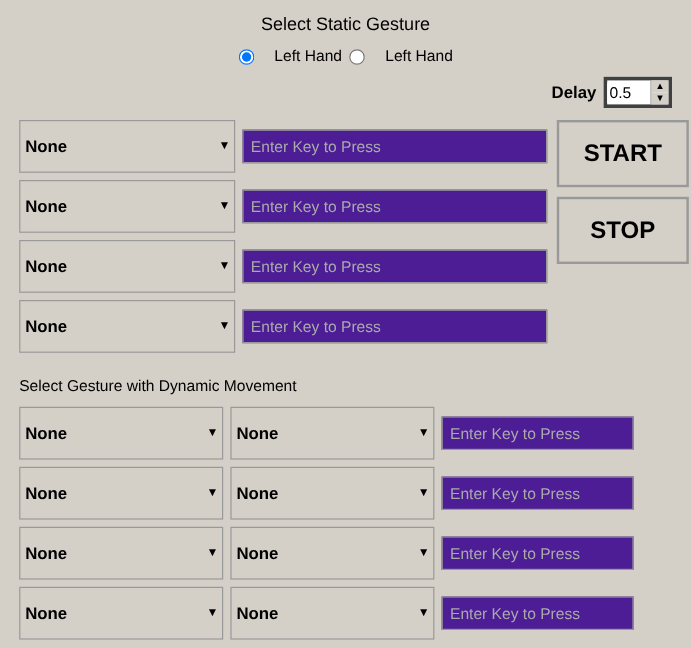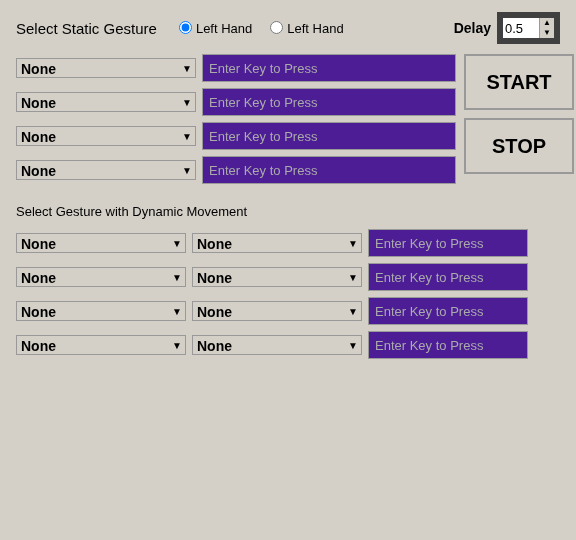--- a/index.html
+++ b/index.html
@@ -12,53 +12,53 @@
       font-size: 14px;
     }
     .main-container {
       padding: 12px 16px;
     }
     .section-header {
       display: flex;
       align-items: center;
       gap: 10px;
       margin-bottom: 10px;
+      flex-direction: column;
     }
     .section-title {
       font-size: 15px;
       font-weight: normal;
       color: #000;
     }
     .radio-group {
       display: flex;
       align-items: center;
       gap: 6px;
     }
     .radio-label {
       display: flex;
-      align-items: flex-start;
-      gap: 4px;
+      align-items: flex-end;
+      gap: 17px;
       font-size: 13px;
-      margin-left: 12px;
     }
     .delay-group {
       display: flex;
       align-items: center;
       gap: 6px;
       margin-left: auto;
     }
     .delay-label {
       font-size: 14px;
       font-weight: bold;
       padding-left: 19px;
     }
     .delay-input-wrap {
       display: flex;
       align-items: center;
-      border: 6px solid #404040;
+      border: 3px solid #404040;
       background: white;
     }
     .delay-input {
       width: 36px;
       border: none;
       outline: none;
       padding: 1px 2px;
       font-size: 13px;
       background: white;
     }
@@ -93,21 +93,21 @@
       width: 96px;
     }
     .row {
       display: flex;
       align-items: center;
       gap: 6px;
       margin-bottom: 6px;
     }
     .gesture-select {
       width: 180px;
-      height: 20px;
+      height: 44px;
       border: 1px solid #999;
       background: #d4d0c8;
       padding: 2px 4px;
       font-size: 14px;
       font-weight: bold;
       cursor: pointer;
       appearance: none;
       -webkit-appearance: none;
     }
     .select-wrapper {

